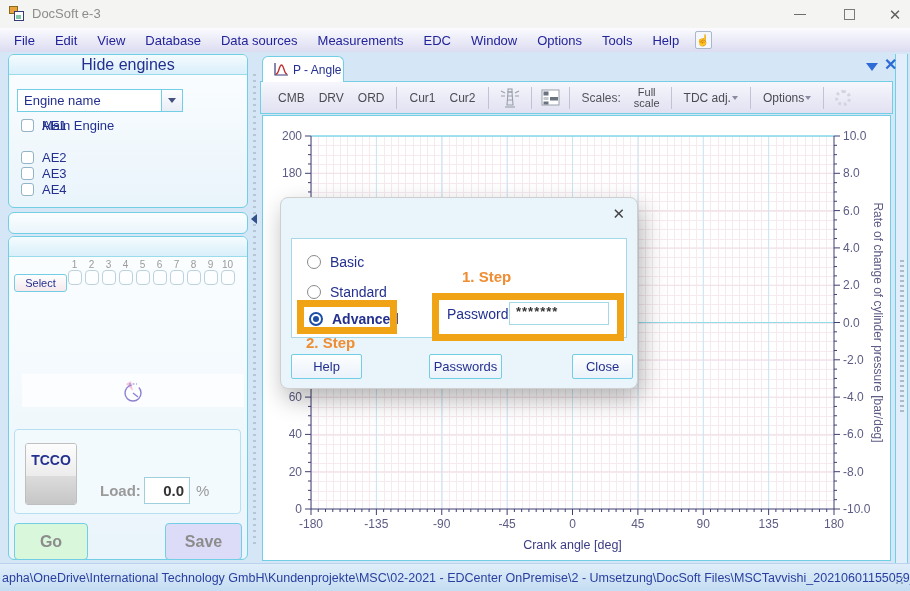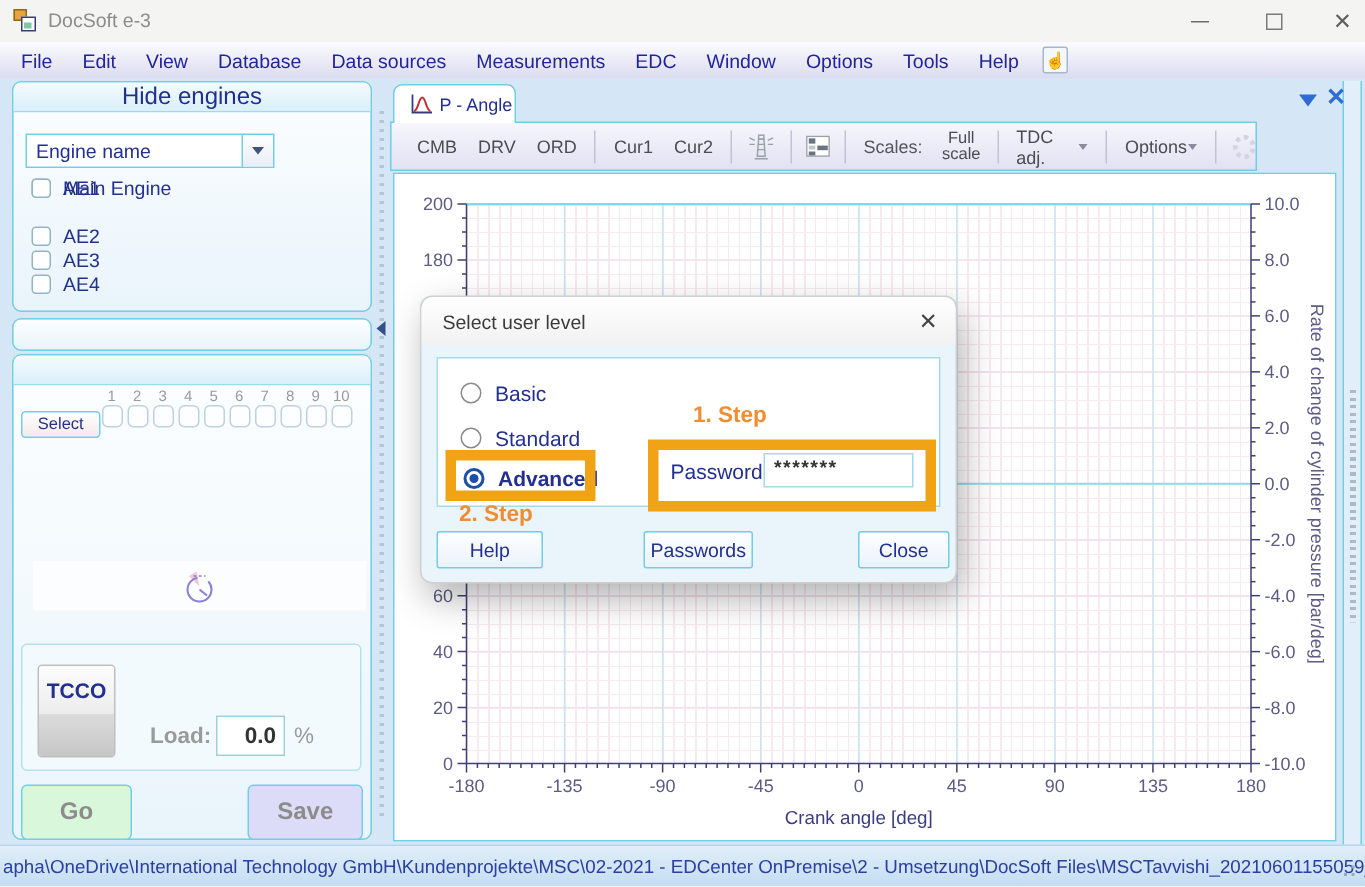--- a/index.html
+++ b/index.html
@@ -81,21 +81,21 @@
   .splitter-right .dots { position:absolute; left:4px; top:206px; width:4px; height:155px;
     background:repeating-linear-gradient(to bottom,#a9bac8 0 2px,transparent 2px 5px); }
 
   
   .tab { position:absolute; left:262px; top:56px; width:82px; height:26px; background:#fff;
     border:1px solid #72cee4; border-bottom:none; border-radius:6px 6px 0 0; z-index:3;
     display:flex; align-items:center; gap:4px; padding-left:10px; font-size:12px; color:#23308f; }
   .tabgroup-caret { position:absolute; left:866px; top:63px; width:0; height:0;
     border-left:6px solid transparent; border-right:6px solid transparent; border-top:8px solid #2f6bd7; }
   .tabgroup-close { position:absolute; left:884px; top:55px; font-size:16px; font-weight:bold; color:#2f6bd7; }
-  .toolbar { position:absolute; left:260px; top:81px; width:578px; height:33px; border:1px solid #72cee4;
+  .toolbar { position:absolute; left:260px; top:81px; width:633px; height:33px; border:1px solid #72cee4;
     background:linear-gradient(#f6f6fc,#e1e1f2); display:flex; align-items:center; padding-left:10px; z-index:2; }
   .tb-btn { font-size:12px; color:#4b4b52; padding:0 7px; }
   .tb-sep { width:1px; height:22px; background:#c2c2d6; margin:0 5px; }
   .tb-2line { font-size:11px; color:#4b4b52; text-align:center; line-height:11px; padding:0 6px; }
   .tb-drop { display:flex; align-items:center; gap:1px; padding:0 7px; font-size:12px; color:#4b4b52; }
   .tb-drop .caret { border-top-color:#8a8aa0; border-left-width:3px; border-right-width:3px; border-top-width:4px; }
   .spinner { width:16px; height:16px; border:3px dotted #d4d4e0; border-radius:50%; margin-left:6px; }
 
   .chart-box { position:absolute; left:262px; top:115px; width:629px; height:446px; background:#fff;
     border:1px solid #72cee4; z-index:1; }
@@ -552,21 +552,20 @@
         <text x="611" y="206.5" text-anchor="middle" fill="#5c5c84" font-size="12" font-family="Liberation Sans, sans-serif" transform="rotate(90 611 206.5)">Rate of change of cylinder pressure [bar/deg]</text>
       </svg>
   </div>
 
   <div class="statusbar">
     <span class="status-path">apha\OneDrive\International Technology GmbH\Kundenprojekte\MSC\02-2021 - EDCenter OnPremise\2 - Umsetzung\DocSoft Files\MSCTavvishi_20210601155059_1.ddx</span>
     <div class="grip"></div>
   </div>
 
   <div class="dialog">
-    <div class="dlg-title">Select user level</div>
     <span class="dlg-close">✕</span>
     <div class="dlg-group"></div>
 
     <div class="radio-row" style="left:26px; top:56px;">
       <span class="radio-dot"></span>
       <span class="lbl">Basic</span>
     </div>
     <div class="radio-row" style="left:26px; top:86px;">
       <span class="radio-dot"></span>
       <span class="lbl">Standard</span>

